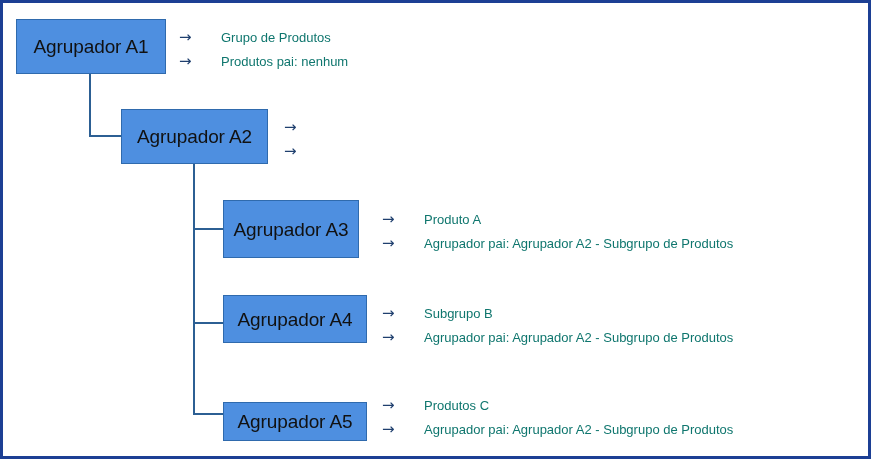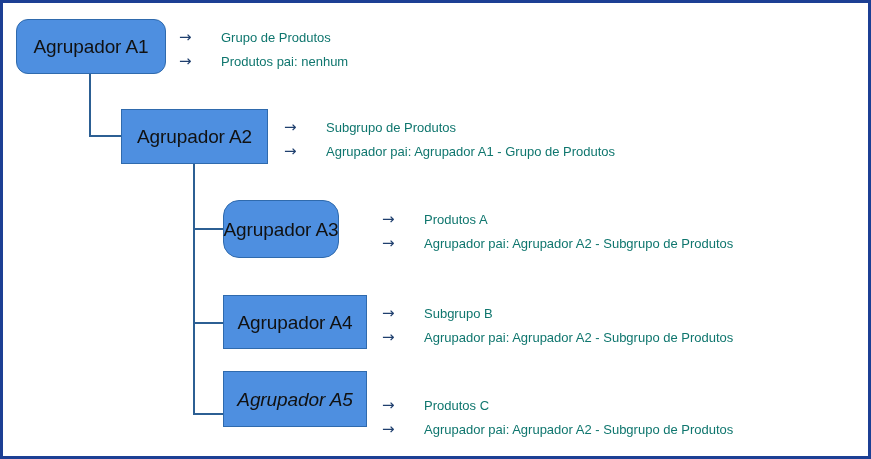--- a/index.html
+++ b/index.html
@@ -79,66 +79,64 @@
 
   <div class="conn conn-v" style="left:86px; top:71px; height:63px;"></div>
   <div class="conn conn-h" style="left:86px; top:132px; width:33px;"></div>
 
   <div class="conn conn-v" style="left:190px; top:161px; height:251px;"></div>
 
   <div class="conn conn-h" style="left:190px; top:225px; width:31px;"></div>
   <div class="conn conn-h" style="left:190px; top:319px; width:31px;"></div>
   <div class="conn conn-h" style="left:190px; top:410px; width:31px;"></div>
 
-  <div class="node-box" style="left:13px; top:16px; width:150px; height:55px;border-radius:12px;">
+  <div class="node-box" style="left:13px; top:16px; width:150px; height:55px;">
     <span class="node-label">Agrupador A1</span>
   </div>
 
   <div class="node-box" style="left:118px; top:106px; width:147px; height:55px;text-align:center;">
     <span class="node-label">Agrupador A2</span>
   </div>
 
-  <div class="node-box" style="left:220px; top:197px; width:116px; height:58px;border-radius:16px;">
+  <div class="node-box" style="left:220px; top:197px; width:136px; height:58px;">
     <span class="node-label">Agrupador A3</span>
   </div>
 
-  <div class="node-box" style="left:220px; top:292px; width:144px; height:54px;">
+  <div class="node-box" style="left:220px; top:292px; width:144px; height:48px;">
     <span class="node-label">Agrupador A4</span>
   </div>
 
-  <div class="node-box" style="left:220px; top:368px; width:144px; height:56px;font-style:italic;">
+  <div class="node-box" style="left:220px; top:399px; width:144px; height:39px;">
     <span class="node-label">Agrupador A5</span>
   </div>
 
   <div class="anno" style="left:176px; top:22px;">
     <div class="anno-row">
       <span class="arrow-icon">→</span>
       <span class="anno-text">Grupo de Produtos</span>
     </div>
     <div class="anno-row">
       <span class="arrow-icon">→</span>
       <span class="anno-text">Produtos pai: nenhum</span>
     </div>
   </div>
 
   <div class="anno" style="left:281px; top:112px;">
     <div class="anno-row">
       <span class="arrow-icon">→</span>
-      <span class="anno-text">Subgrupo de Produtos</span>
     </div>
     <div class="anno-row">
       <span class="arrow-icon">→</span>
-      <span class="anno-text">Agrupador pai: Agrupador A1 - Grupo de Produtos</span>
     </div>
   </div>
 
   <div class="anno" style="left:379px; top:204px;">
     <div class="anno-row">
       <span class="arrow-icon">→</span>
-      <span class="anno-text">Produtos A</span>
+      <span class="anno-text">Produto A</span>
     </div>
     <div class="anno-row">
       <span class="arrow-icon">→</span>
       <span class="anno-text">Agrupador pai: Agrupador A2 - Subgrupo de Produtos</span>
     </div>
   </div>
 
   <div class="anno" style="left:379px; top:298px;">
     <div class="anno-row">
       <span class="arrow-icon">→</span>

